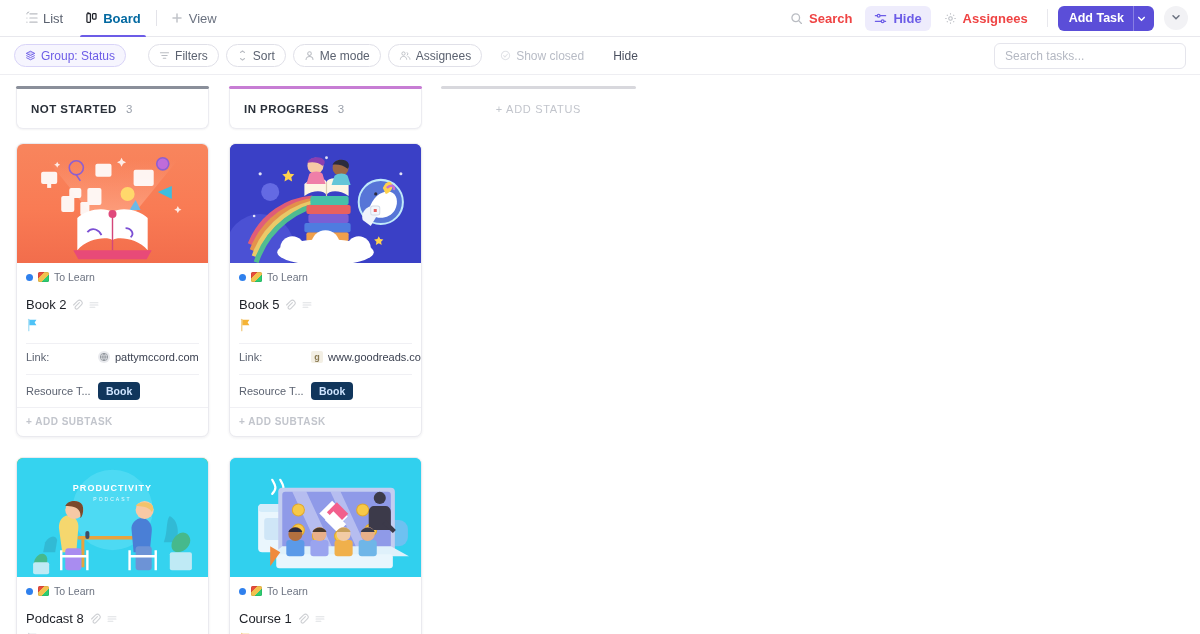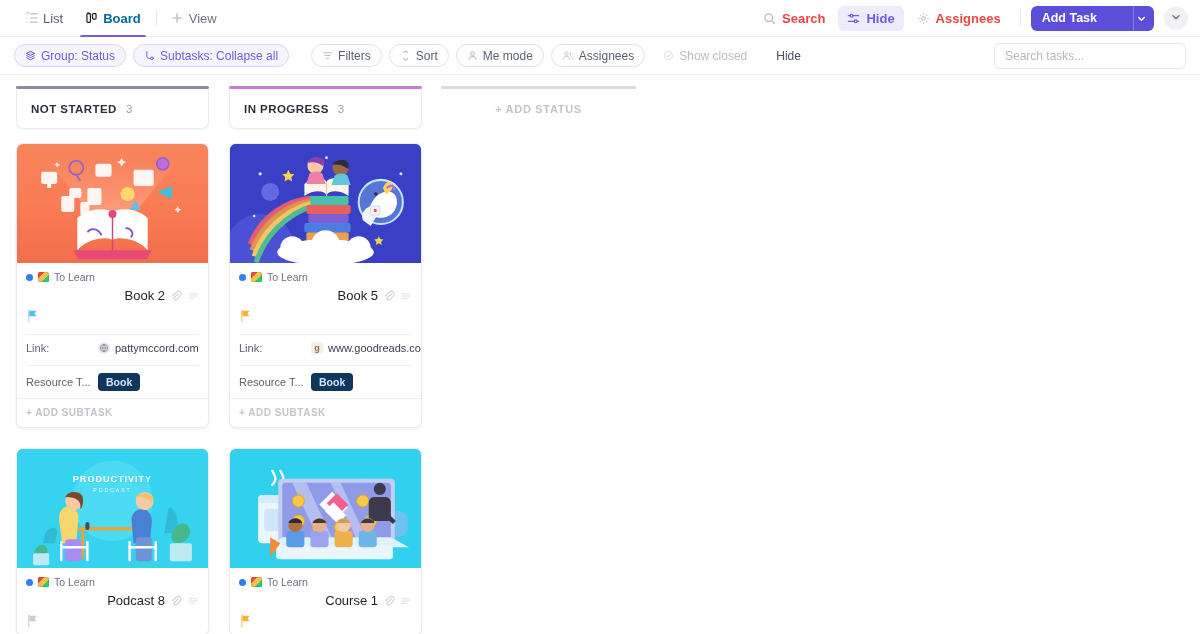--- a/index.html
+++ b/index.html
@@ -43,21 +43,21 @@
   .tb-btn {
     display: flex; align-items: center; gap: 6px;
     padding: 5px 9px; font-size: 13px; color: #ef4444;
     border-radius: 6px; cursor: pointer; white-space: nowrap; font-weight: bold;
   }
   .tb-btn.hl { background: #eeecfc; color: #6c5ce7; font-weight: 600; }
   .tb-sep { width: 1px; height: 18px; background: #e8e8ed; margin: 0 6px; }
   .addtask {
     display: flex; align-items: center;
     background: #5b4ed8; color: #fff; font-size: 12.5px; font-weight: 700;
-    border-radius: 6px; height: 25px; cursor: pointer; overflow: hidden; gap: 27px;
+    border-radius: 6px; height: 25px; cursor: pointer; overflow: hidden;
   }
   .addtask .lbl { padding: 0 9px 0 11px; }
   .addtask .cv {
     padding: 0 7px 0 2px; display:flex; align-items:center;
     border-left: 1px solid rgba(255,255,255,.28); height: 100%;
   }
   .round-chev {
     width: 24px; height: 24px; border-radius: 50%;
     background: #f2f2f5; display: flex; align-items: center; justify-content: center;
     cursor: pointer; margin-left: 6px;
@@ -116,21 +116,21 @@
     font-size: 11.5px; font-weight: 700; letter-spacing: .45px;
     color: #2a3039; text-transform: uppercase;
   }
   .col-count { font-size: 11.5px; color: #9aa0ab; margin-left: 9px; }
   .col-head.addstatus {
     background: transparent; border: 0; box-shadow: none;
     justify-content: center;
   }
   .col-head.addstatus::before { background: #d8d8dd; }
   .addstatus-lbl {
-    font-size: 11px; font-weight: 700; letter-spacing: .7px; color: #c2c5cc;
+    font-size: 11px; font-weight: 400; letter-spacing: .7px; color: #c2c5cc;
     text-transform: uppercase;
   }
   .col-body { margin-top: 14px; display: flex; flex-direction: column; gap: 20px; }
 
   
   .card {
     background: #fff; border: 1px solid #eaeaef; border-radius: 7px;
     box-shadow: 0 1px 3px rgba(25,25,50,.07);
     overflow: hidden;
   }
@@ -139,22 +139,21 @@
   .meta-row { display: flex; align-items: center; gap: 5px; }
   .dot { width: 7px; height: 7px; border-radius: 50%; background: #2f80ed; }
   .listmark {
     width: 11px; height: 10px; border-radius: 1.5px;
     background: linear-gradient(135deg,#e74c3c 0 33%,#f2c14e 33% 66%,#2ecc71 66% 100%);
     box-shadow: inset 0 0 0 1px rgba(0,0,0,.08);
   }
   .meta-txt { font-size: 10.5px; color: #6b7280; }
   .title-row {
     display: flex; align-items: center; gap: 5px;
-    margin-top: 5px;
-    justify-content: flex-end;
+    margin-top: 14px;
   }
   .task-title { font-size: 13px; color: #1c1f26; }
   .icon-mini { opacity: .42; display: flex; align-items: center; }
   .flag-row { height: 24px; display: flex; align-items: center; margin-top: 3px; }
   .field-row {
     display: flex; align-items: center;
     padding: 7px 0 7px 0;
     border-top: 1px solid #f0f0f4;
     margin-top: 4px;
   }
@@ -279,29 +278,20 @@
     <span class="icon-mini" style="opacity:1">
       <svg width="11" height="11" viewBox="0 0 14 14" fill="none" stroke="#6c5ce7" stroke-width="1.2" stroke-linejoin="round">
         <path d="M7 1.6L12.4 4.3 7 7 1.6 4.3z" fill="#6c5ce7" fill-opacity=".25"></path>
         <path d="M1.6 7L7 9.7 12.4 7"></path>
           <path d="M1.6 9.7L7 12.4l5.4-2.7"></path>
       </svg>
     </span>
     <span>Group: Status</span>
   </div>
 
-  <div class="pill violet">
-    <span class="icon-mini" style="opacity:1">
-      <svg width="11" height="11" viewBox="0 0 14 14" fill="none" stroke="#6c5ce7" stroke-width="1.2" stroke-linecap="round">
-        <path d="M3.6 1.8v6.6c0 1.2 1 2.2 2.2 2.2h2.4"></path>
-          <circle cx="10.2" cy="10.6" r="1.7"></circle>
-      </svg>
-    </span>
-    <span>Subtasks: Collapse all</span>
-  </div>
 
   <div class="fb-gap"></div>
 
   <div class="pill">
     <span class="icon-mini">
       <svg width="11" height="11" viewBox="0 0 14 14" fill="none" stroke="#5b6270" stroke-width="1.3" stroke-linecap="round">
         <path d="M1.8 3.4h10.4M3.6 7h6.8M5.4 10.6h3.2"></path>
       </svg>
     </span>
     <span>Filters</span>

